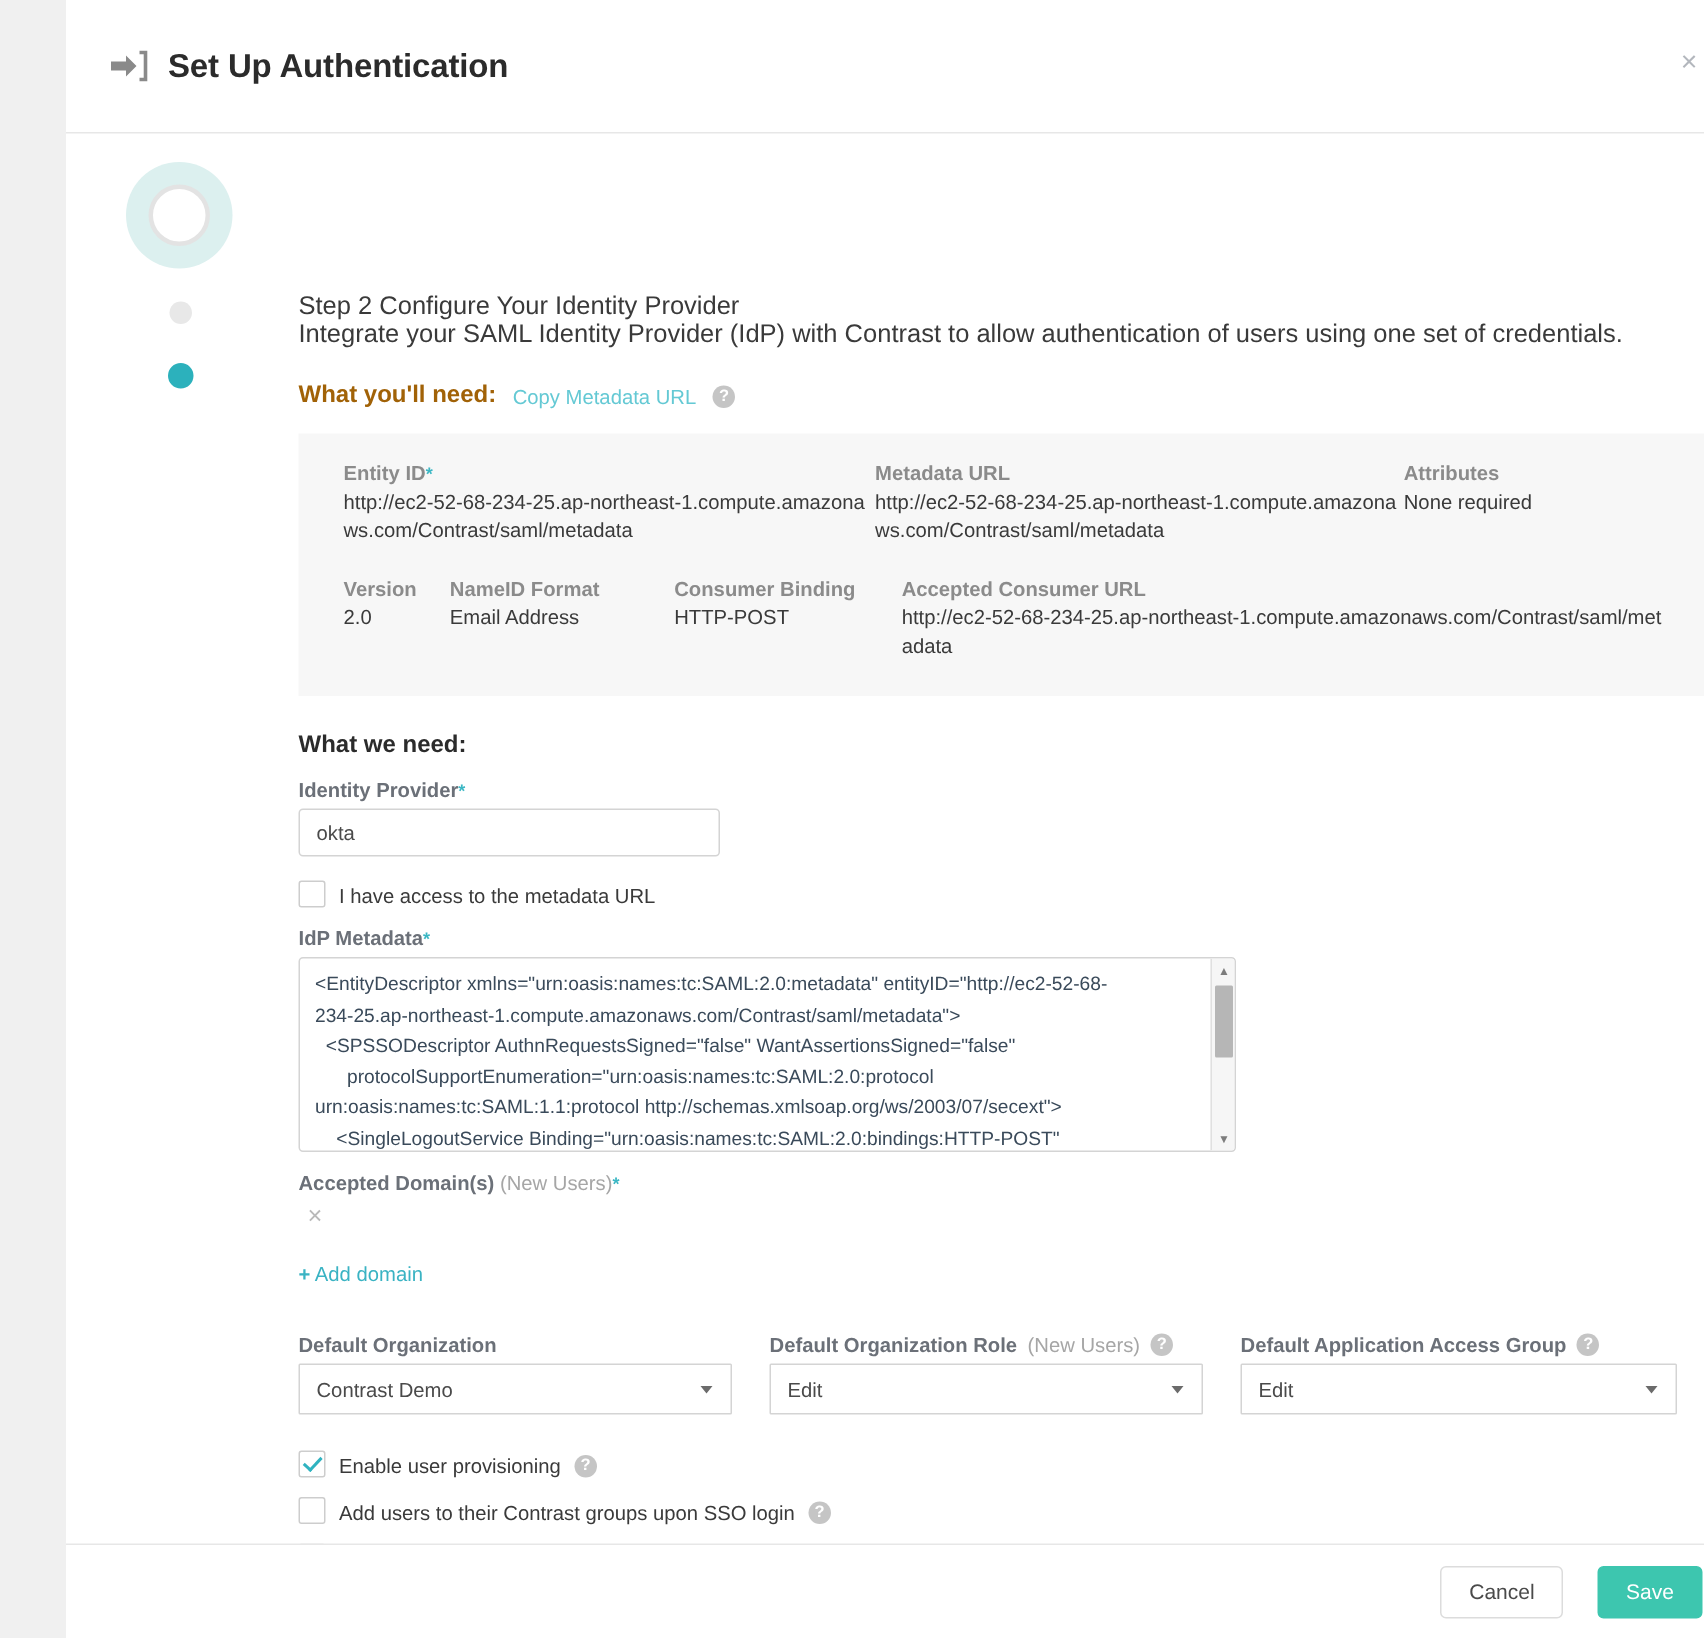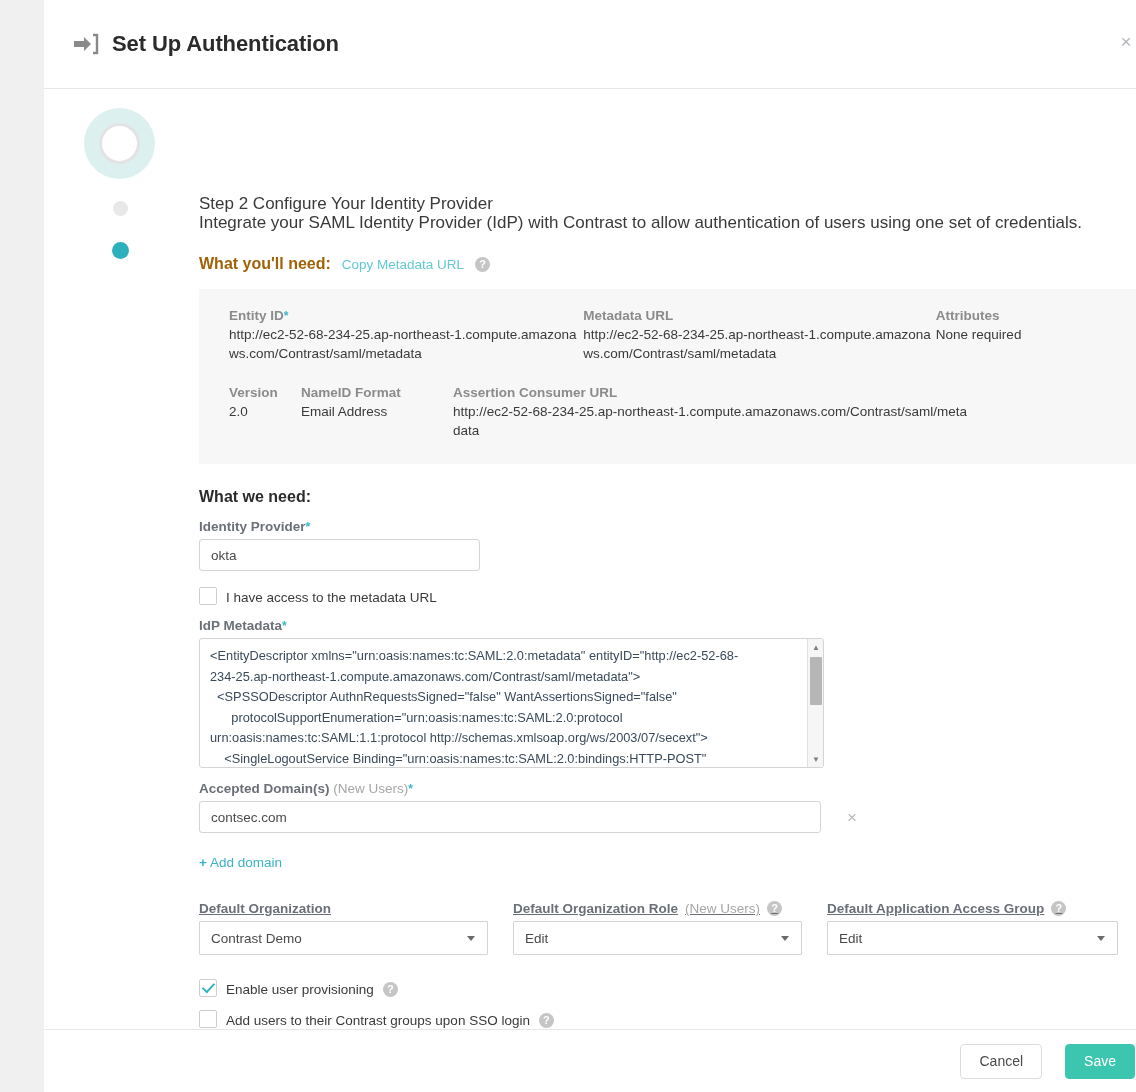--- a/index.html
+++ b/index.html
@@ -298,21 +298,20 @@
   .sel-col.c2 { width: 296px; }
   .sel-col.c3 { width: 298px; }
   .sel-label {
     display: flex;
     align-items: center;
     gap: 7px;
     font-size: 13.5px;
     font-weight: bold;
     color: #6b7078;
     margin-bottom: 5px;
-    text-decoration: underline;
   }
   .sel-label .muted { font-weight: normal; color: #a6a6a6; }
   .sel-box {
     position: relative;
     height: 34px;
     border: 1px solid #d4d4d4;
     border-radius: 1px;
     background: #fff;
     display: flex;
     align-items: center;
@@ -428,22 +427,26 @@
         </div>
         <div class="meta-row2">
           <div class="mc-version">
             <div class="meta-label">Version</div>
             <div class="meta-value">2.0</div>
           </div>
           <div class="mc-nameid">
             <div class="meta-label">NameID Format</div>
             <div class="meta-value">Email Address</div>
           </div>
+          <div class="mc-binding">
+            <div class="meta-label">Consumer Binding</div>
+            <div class="meta-value">HTTP-POST</div>
+          </div>
           <div class="mc-acsurl">
-            <div class="meta-label">Assertion Consumer URL</div>
+            <div class="meta-label">Accepted Consumer URL</div>
             <div class="meta-value">http://ec2-52-68-234-25.ap-northeast-1.compute.amazonaws.com/Contrast/saml/metadata</div>
           </div>
         </div>
       </div>
 
       
       <div class="form-head">What we need:</div>
 
       <div class="field-label">
         <span>Identity Provider</span><span class="req">*</span>
@@ -471,21 +474,20 @@
           <div class="ta-thumb"></div>
           <div class="ta-arrow down">▼</div>
         </div>
       </div>
 
       <div class="field-label">
         <span>Accepted Domain(s)</span>
         <span class="muted">(New Users)</span><span class="req">*</span>
       </div>
       <div class="domain-row">
-        <input id="domain-input" class="text-input" type="text" value="contsec.com" style="">
         <button class="remove-x">×</button>
       </div>
       <div class="add-domain">
         <span class="plus">+</span>
         <span>Add domain</span>
       </div>
 
       
       <div class="selects-row">
         <div class="sel-col c1">

